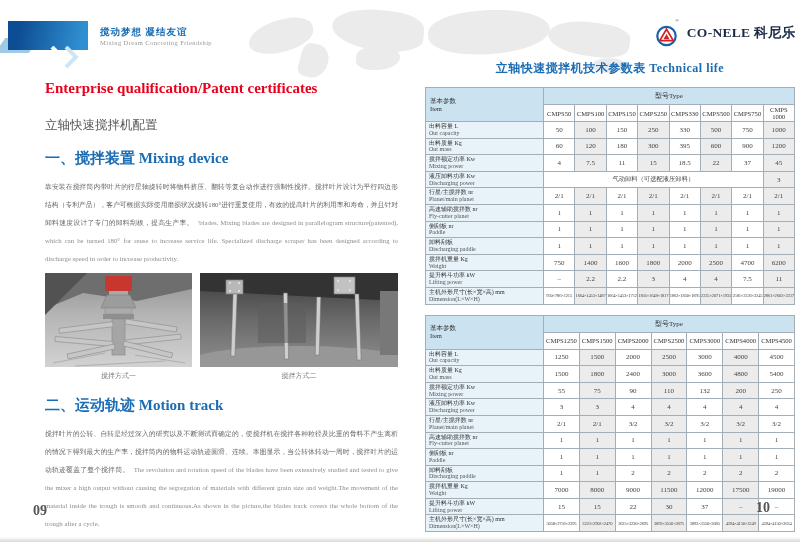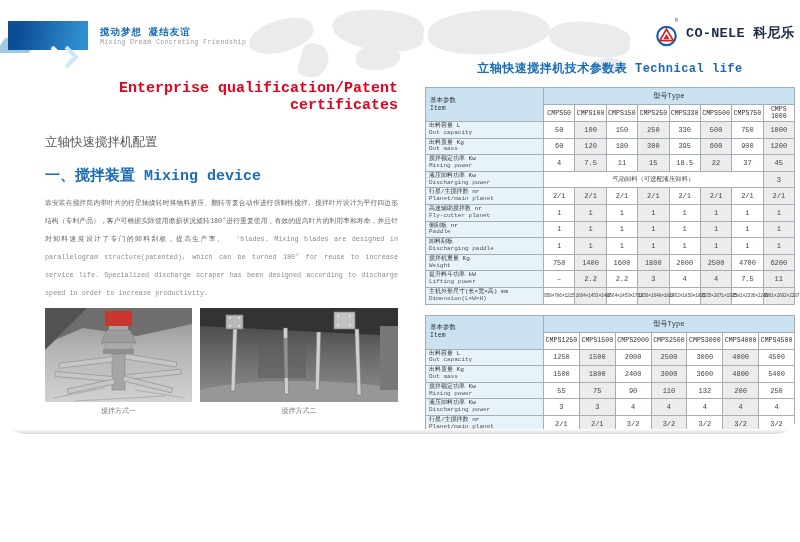--- a/index.html
+++ b/index.html
@@ -1,36 +1,36 @@
 <!DOCTYPE html>
 <html><head>
 <meta charset="utf-8">
 <style>
   * { margin:0; padding:0; box-sizing:border-box; }
   body { background:#fff; }
-  .canvas { position:relative; width:800px; height:434px; background:#fff;
-    font-family:Liberation Mono, monospace; overflow:hidden;border-radius:26px; }
+  .canvas { position:relative; width:800px; height:542px; background:#fff;
+    font-family:Liberation Serif, serif; overflow:hidden; }
 
   
   .hdr-logo-block { position:absolute; left:8px; top:21px; width:80px; height:29px;
     background:linear-gradient(100deg,#0d4d94 15%,#2f8fd0 90%); }
   .hdr-logo-stripe { position:absolute; left:0px; top:38px; width:34px; height:15px;
     background:#8fc0e2; transform:skewX(-35deg); opacity:.85; }
   .hdr-chevrons { position:absolute; left:42px; top:25px; }
   .slogan-zh { position:absolute; left:100px; top:26px; font-size:9.5px; font-weight:bold; color:#1a6cb4; letter-spacing:1px; }
   .slogan-en { position:absolute; left:100px; top:39px; font-size:6.5px; color:#9a9a9a; letter-spacing:.4px; }
   .map { position:absolute; left:0; top:0; width:800px; height:90px; }
   .blob { position:absolute; background:#ebebeb; }
   .conele { position:absolute; left:655px; top:24px; display:flex; align-items:flex-start; }
   .conele-text { font-size:13.5px; font-weight:bold; color:#1c2b45; letter-spacing:.3px; margin-left:5px; }
   .conele-reg { font-size:5px; color:#444; vertical-align:top; position:relative; top:-6px; left:-3px; }
 
   
   .page-left { position:absolute; left:45px; top:80px; width:353px; }
-  .title-en { font-size:15px; font-weight:bold; color:#e8001c;text-align:right; }
+  .title-en { font-size:15px; font-weight:bold; color:#e8001c; }
   .title-zh { font-size:12.5px; color:#555; margin-top:20px; }
   .sec-heading { font-size:15px; font-weight:bold; color:#1a6cb4; margin-top:15px; }
   .para { margin-top:7px; text-align:justify; }
   .para .zh { font-size:6.8px; line-height:9.6px; color:#666; }
   .para .en { font-size:6.8px; line-height:8.9px; color:#8d8d8d; }
   .photos { display:flex; margin-top:8px; }
   .photo { height:94px; background:#bbb; overflow:hidden; }
   .photo1 { width:147px; margin-right:8px; }
   .photo2 { width:198px; }
   .captions { display:flex; margin-top:4px; }
@@ -51,21 +51,21 @@
   th.type-cell { font-size:7px; font-weight:normal; height:17px; }
   tr.model-row th { background:#fdfdfd; font-weight:normal; font-size:6.6px; height:17px; color:#333; }
   td { font-size:7px; height:16px; color:#444; background:#fff; }
   td.shade { background:#ececec; }
   td.label { background:#e7f2f9; text-align:left; padding:1px 3px; }
   td.label .lz { display:block; font-size:6px; line-height:6.8px; color:#333; }
   td.label .le { display:block; font-size:6px; line-height:6.8px; color:#555; }
   td.span-cell { font-size:6.3px; color:#444; }
   td.dims { font-size:4.6px; letter-spacing:-.2px; padding:0; }
 
-  .pagenum { position:absolute; font-size:10px; font-weight:bold; color:#555; }
+  .pagenum { position:absolute; font-size:14px; font-weight:bold; color:#555; }
   .pn-left { left:33px; top:503px; }
   .pn-right { left:756px; top:500px;text-align:center; }
   .sheet-edge { position:absolute; left:0; bottom:0; width:800px; height:5px;
     background:linear-gradient(#ffffff,#d8d8d8); }
 </style>
 </head>
 <body>
 
 <div class="canvas">
 
@@ -178,20 +178,21 @@
           <rect x="180" y="18" width="18" height="64" fill="#787878"></rect>
           <rect x="58" y="30" width="48" height="40" fill="#5c5c5c" opacity="0.55"></rect>
         </svg>
       </div>
     </div>
     <div class="captions">
       <div class="cap cap1">搅拌方式一</div>
       <div class="cap cap2">搅拌方式二</div>
     </div>
 
+    <div class="sec-heading">二、运动轨迹 Motion track</div>
     <div class="para">
       <span class="zh">搅拌叶片的公转、自转是经过深入的研究以及不断测试而确定的，使搅拌机在搅拌各种粒径及比重的骨料不产生离析的情况下得到最大的生产率，搅拌筒内的物料运动轨迹圆滑、连续。本图显示，当公转体转动一周时，搅拌叶片的运动轨迹覆盖了整个搅拌筒。</span>
       <span class="en">The revolution and rotation speed of the blades have been extensively studied and tested to give the mixer a high output without causing the segregation of materials with different grain size and weight.The movement of the material inside the trough is smooth and continuous.As shown in the picture,the blades track covers the whole bottom of the trough after a cycle.</span>
     </div>
 
     <div class="tracks" id="tracks">
         <div class="track">
           <svg viewBox="-30 -30 60 60" class="spiro-svg">
             <line x1="-29" y1="0" x2="29" y2="0" stroke="#a8d8b0" stroke-width="0.6"></line>
             <line x1="0" y1="-29" x2="0" y2="29" stroke="#a8d8b0" stroke-width="0.6"></line>

